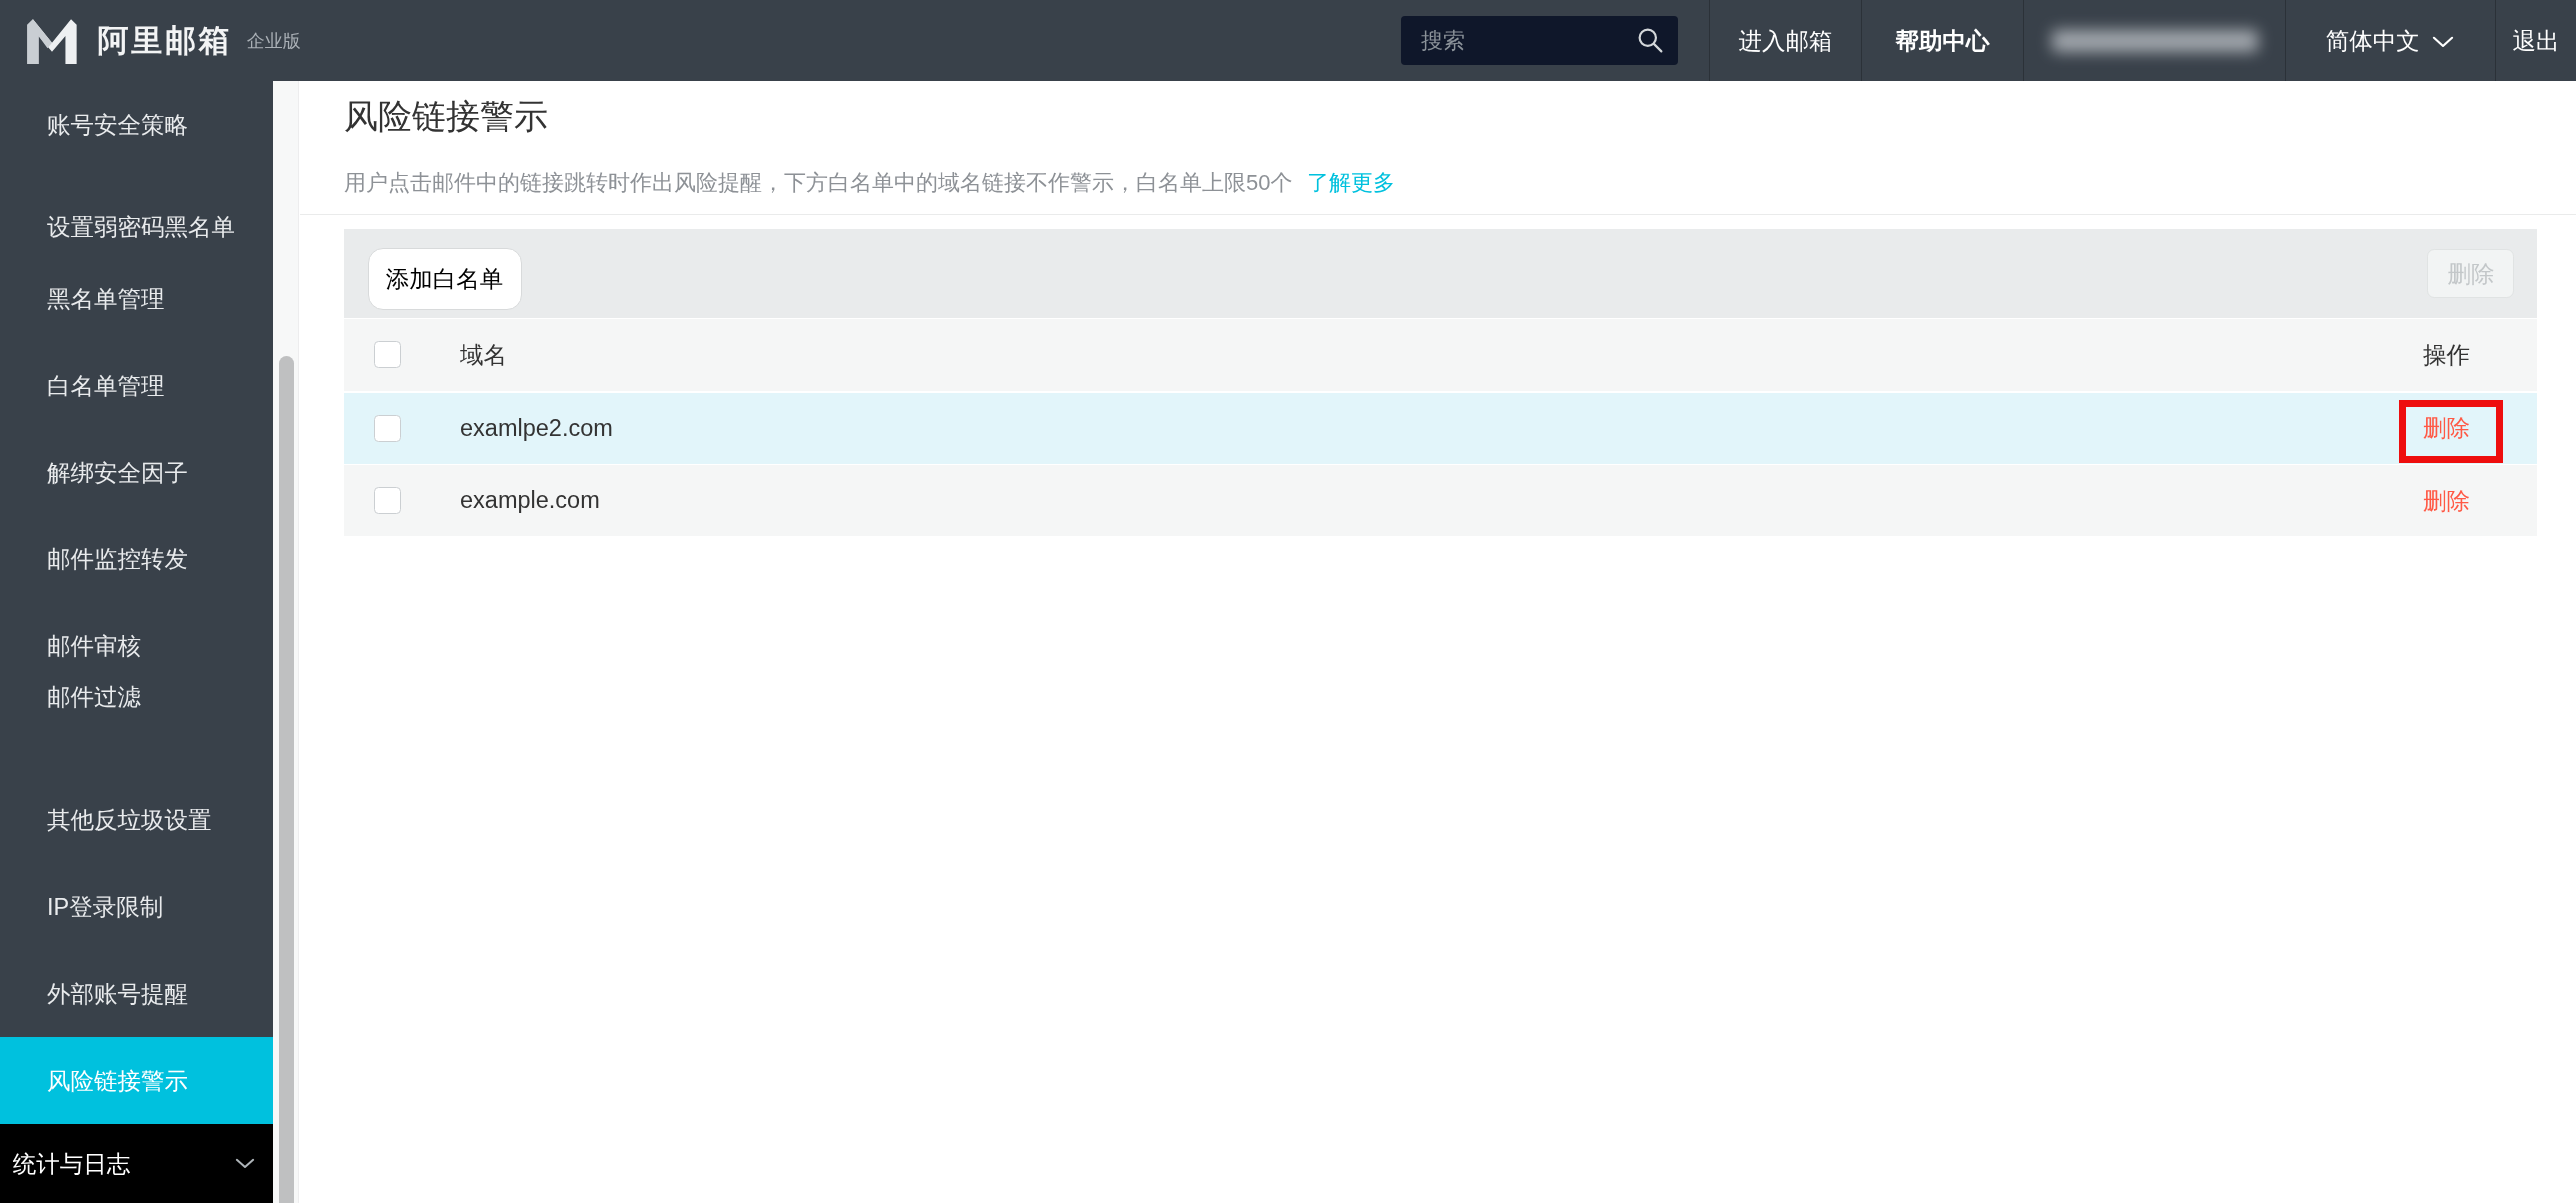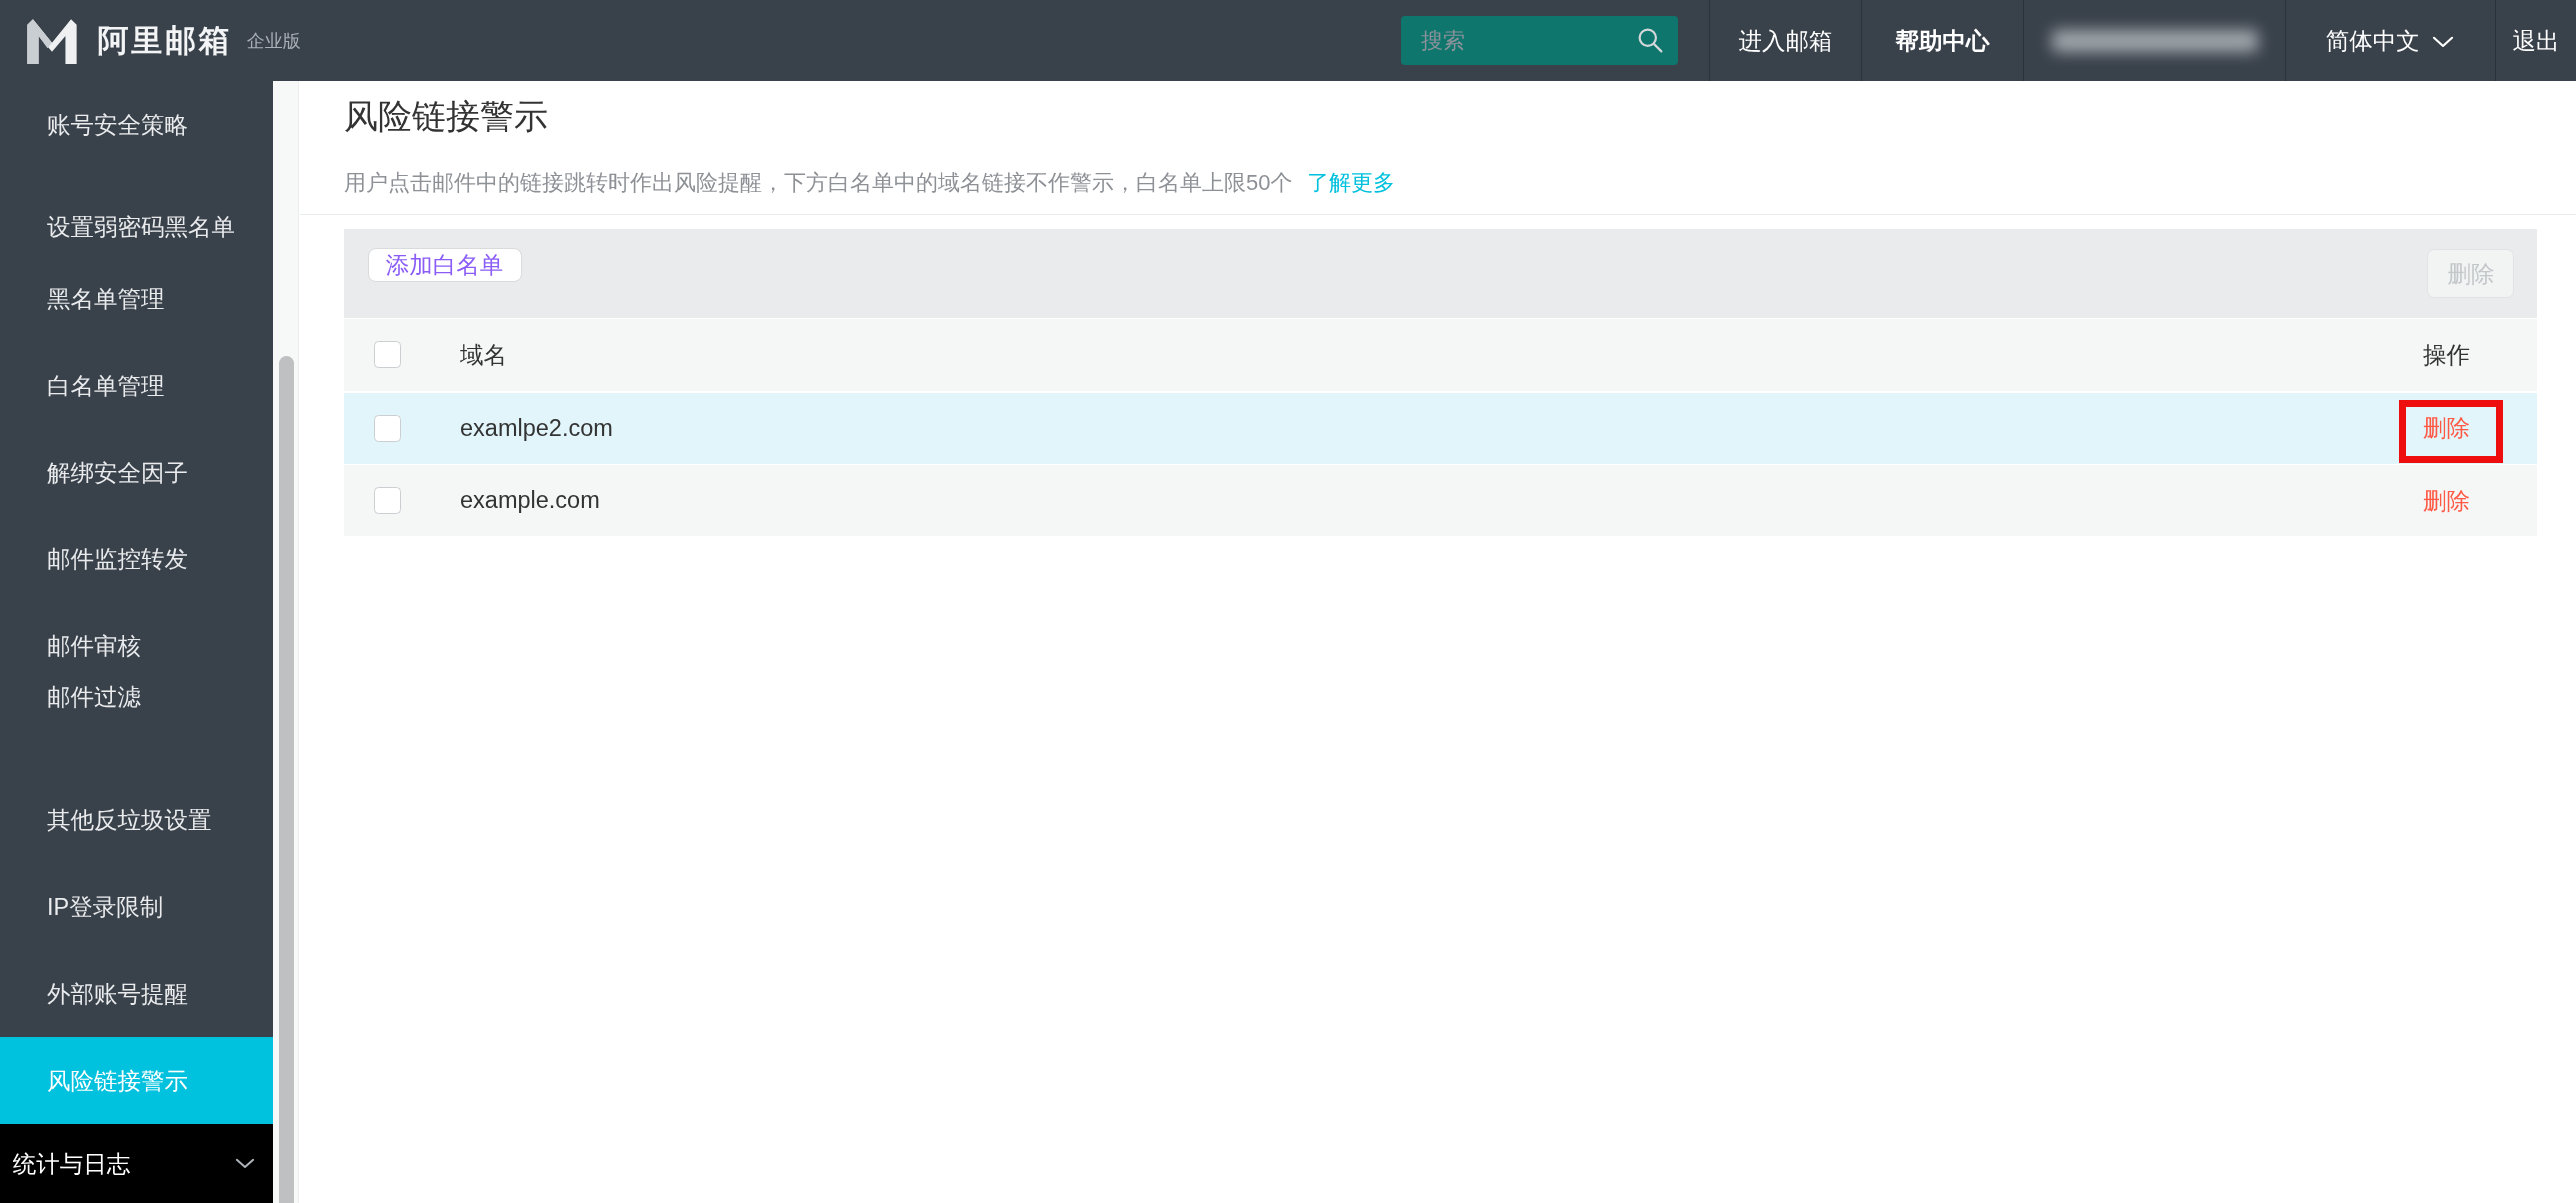--- a/index.html
+++ b/index.html
@@ -7,21 +7,21 @@
           font-family:"Liberation Sans","DejaVu Sans",sans-serif;background:#fff;}
 
   
   .topbar{position:absolute;left:0;top:0;width:2576px;height:81px;background:#39414a;}
   .brand{position:absolute;left:23.5px;top:0;height:81px;display:flex;align-items:center;cursor:pointer;}
   .logo-m{width:56px;height:51px;margin-right:18px;}
   .brand-title{font-size:31px;color:#f3f4f5;font-weight:700;letter-spacing:2.7px;}
   .brand-edition{font-size:18px;color:#aab0b6;margin-left:14.5px;}
 
   .search-box{position:absolute;left:1401px;top:16.3px;width:277px;height:49px;
-              background:#0f766e;border-radius:4px;}
+              background:#0f172a;border-radius:4px;}
   .search-input{width:100%;height:100%;background:transparent;border:none;outline:none;
                 color:#dfe2e5;font-size:22px;padding:0 58px 0 20px;box-sizing:border-box;
                 font-family:"Liberation Sans","DejaVu Sans",sans-serif;}
   .search-input::placeholder{color:#8b9299;}
   .search-icon{position:absolute;right:12.7px;top:10px;width:29px;height:29px;}
 
   .menu-cell{position:absolute;top:0;height:81px;display:flex;align-items:center;
              justify-content:center;border-left:0.9px solid #2b3138;color:#ffffff;
              font-size:23.5px;cursor:pointer;box-sizing:border-box;}
   .mc-enter{left:1709px;width:152px;}
@@ -54,22 +54,22 @@
   
   .main{position:absolute;left:300px;top:81px;width:2276px;height:1122px;background:#ffffff;}
   .title-sec{position:absolute;left:0;top:0;width:100%;height:134px;
              border-bottom:0.9px solid #eaebeb;box-sizing:border-box;background:#fff;}
   .page-title{position:absolute;left:44px;top:12.7px;font-size:34px;color:#333333;font-weight:500;}
   .page-desc{position:absolute;left:44px;top:87px;font-size:22px;color:#8d9196;}
   .learn-more{color:#00c1de;margin-left:14.5px;cursor:pointer;}
 
   .table-block{position:absolute;left:44px;top:148px;width:2193px;}
   .toolbar{height:89px;background:#e9ebec;position:relative;}
-  .btn-add{position:absolute;left:23.5px;top:19px;width:154px;height:34px;background:#ffffff;
-           border:0.9px solid #d8dadb;border-radius:8px;font-size:23.5px;color:#8b5cf6;
+  .btn-add{position:absolute;left:23.5px;top:19px;width:154px;height:62px;background:#ffffff;
+           border:0.9px solid #d8dadb;border-radius:15px;font-size:23.5px;color:#000000;
            display:flex;align-items:center;justify-content:center;box-sizing:border-box;cursor:pointer;}
   .btn-del{position:absolute;right:22.6px;top:20px;width:87px;height:49px;background:#f2f4f4;
            border:0.9px solid #e0e3e3;border-radius:7.2px;font-size:23.5px;color:#c3c7c9;
            display:flex;align-items:center;justify-content:center;box-sizing:border-box;cursor:default;}
   .thead{margin-top:0.9px;height:72px;background:#f5f6f6;position:relative;
          display:flex;align-items:center;}
   .trow{margin-top:1.8px;height:71px;background:#f5f6f6;position:relative;
         display:flex;align-items:center;}
   .trow.hl{background:#e2f5fa;}
   .cb{width:27px;height:27px;margin-left:30px;background:#ffffff;border:1.8px solid #cbcfd2;

